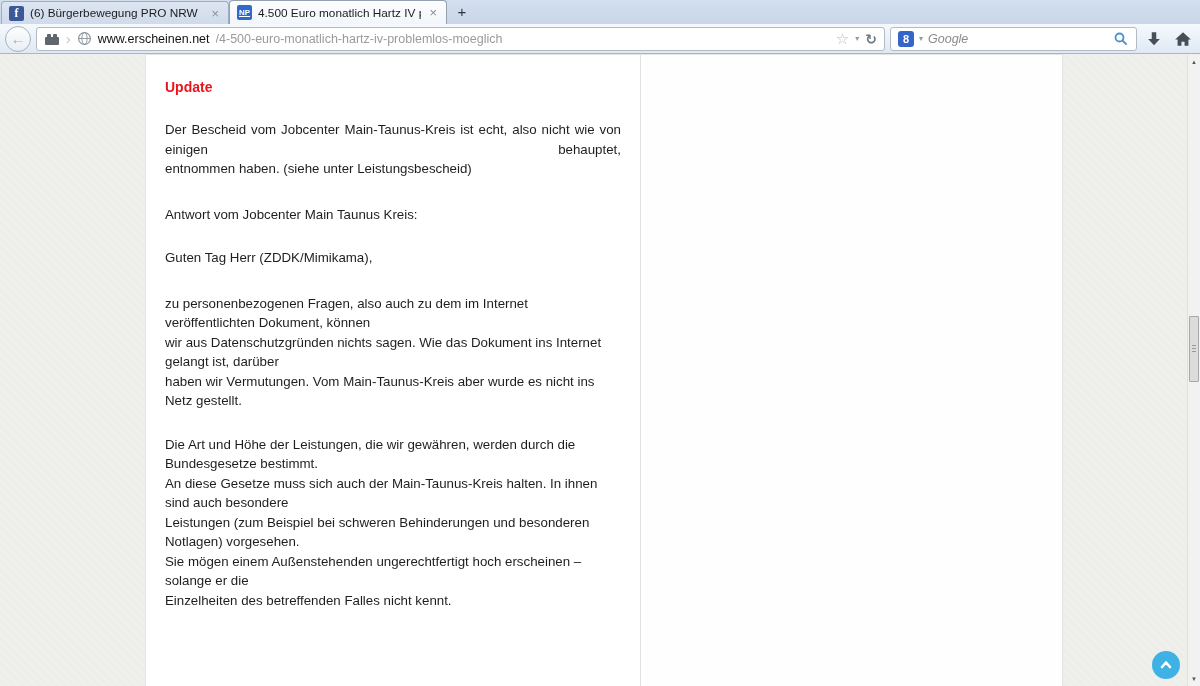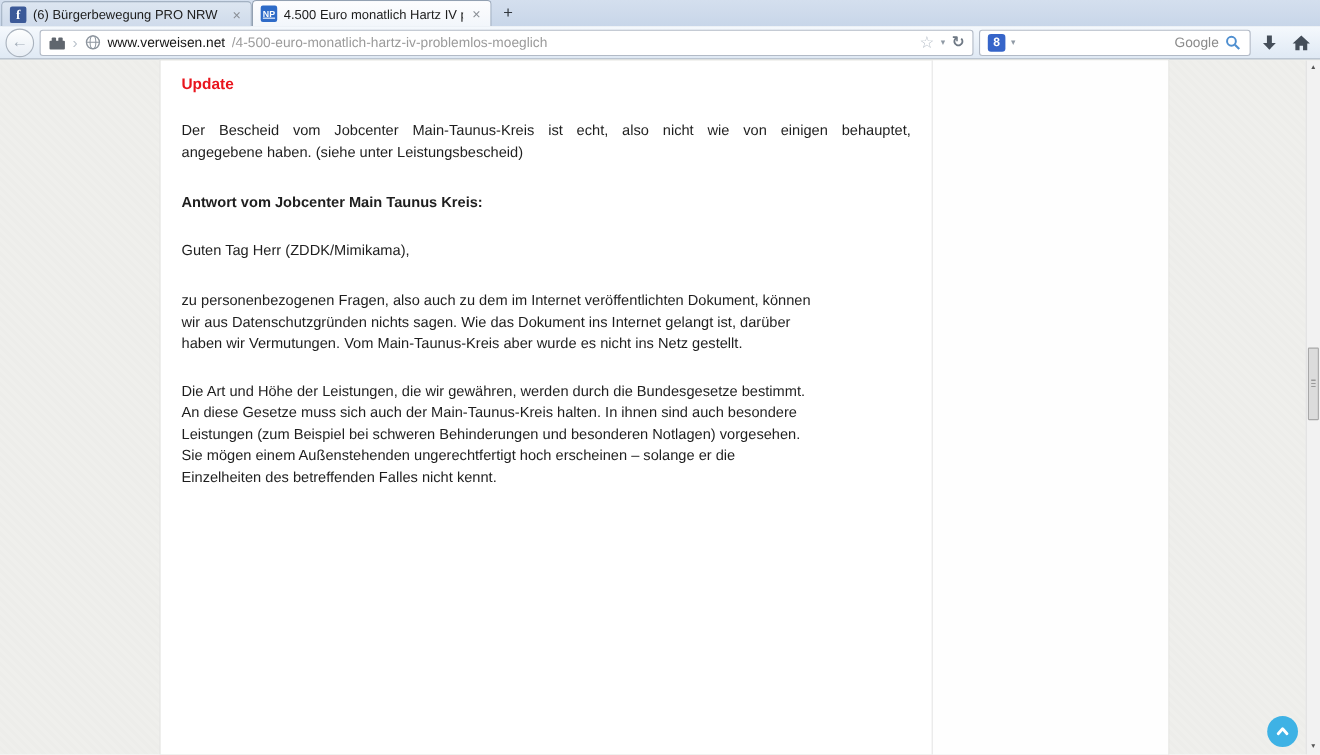--- a/index.html
+++ b/index.html
@@ -32,39 +32,39 @@
   .sep { color:#bcc4cd; font-size:14px; }
   .host { font-size:12.5px; color:#141414; white-space:nowrap; }
   .path { font-size:12.5px; color:#9b9b9b; white-space:nowrap; overflow:hidden; flex:1; }
   .star { color:#b5bdc7; font-size:15px; }
   .caret { color:#909aa5; font-size:8px; }
   .reload { color:#6e7884; font-size:14px; font-weight:bold; }
   .searchbox { width:247px; height:24px; background:#fff; border:1px solid #b2bac6; border-radius:3px;
                display:flex; align-items:center; padding:0 7px; gap:5px; }
   .g-fav { width:16px; height:16px; flex:0 0 16px; background:#3665c9; border-radius:3px; color:#fff;
            font-size:11px; font-weight:bold; text-align:center; line-height:16px; }
-  .search-ph { color:#8b8b8b; font-size:12.5px; flex:1;text-align:right; }
+  .search-ph { font-style:italic; color:#8b8b8b; font-size:12.5px; flex:1; }
   .tool-ic { width:24px; height:24px; display:flex; align-items:center; justify-content:center; }
 
   
   .page { position:absolute; top:55px; left:0; right:0; bottom:0;
           background:repeating-linear-gradient(45deg,#efefec 0 3px,#ededea 3px 6px); }
   .content { position:absolute; left:146px; top:0; bottom:0; width:916px; background:#fff; display:flex;
              box-shadow:0 0 0 1px #e4e4e1; }
-  .article { width:702px; border-right:1px solid #e0e0e0; padding:13px 19px 0; }
+  .article { width:495px; border-right:1px solid #e0e0e0; padding:24px 19px 0; }
   .side { flex:1; background:#fefefe; }
 
   .article .txt { font-size:13.3px; line-height:19.5px; color:#1e1e1e; }
   .update { color:#e9151d; font-weight:bold; font-size:14px; line-height:17px; margin-bottom:24px; }
   .mb26 { margin-bottom:26px; } .mb24 { margin-bottom:24px; } .mb21 { margin-bottom:22px; }
   .pre { white-space:pre-line; }
   .jl { text-align:justify; text-align-last:justify; }
   .bold { font-weight:normal; }
   .blk { display:block; }
-  .h-bold { font-weight:bold; }
+  .h-bold { font-weight:normal; }
 
   
   .scrollbar { position:absolute; right:0; top:0; bottom:0; width:13px; background:#f2f2f2;
                border-left:1px solid #e0e0e0; }
   .sb-arrow { position:absolute; left:0; width:12px; height:14px; text-align:center; font-size:6px;
               color:#555; line-height:14px; }
   .sb-up { top:0; } .sb-down { bottom:0; }
   .sb-thumb { position:absolute; top:261px; height:66px; left:1px; width:10px; background:#dcdcdc;
               border:1px solid #a8a8a8; border-radius:1px; }
   .sb-thumb::after { content:""; position:absolute; left:2px; right:2px; top:28px; height:8px;
@@ -100,21 +100,21 @@
       <rect x="1" y="5" width="14" height="8" rx="1" fill="#60666e"></rect>
       <rect x="3" y="2" width="4" height="4" rx="1" fill="#60666e"></rect>
       <rect x="9" y="2" width="4" height="4" rx="1" fill="#60666e"></rect>
     </svg>
     <span class="sep">›</span>
     <svg width="15" height="15" viewBox="0 0 16 16">
       <circle cx="8" cy="8" r="6.3" fill="none" stroke="#8d959e" stroke-width="1.3"></circle>
       <ellipse cx="8" cy="8" rx="2.8" ry="6.3" fill="none" stroke="#8d959e" stroke-width="1"></ellipse>
       <line x1="1.7" y1="8" x2="14.3" y2="8" stroke="#8d959e" stroke-width="1"></line>
     </svg>
-    <span class="host">www.verweisen.net</span>
+    <span class="host">www.erscheinen.net</span>
     <span class="path">/4-500-euro-monatlich-hartz-iv-problemlos-moeglich</span>
     <span class="star">☆</span>
     <span class="caret">▾</span>
     <span class="reload">↻</span>
   </div>
   <div class="searchbox">
     <span class="g-fav">8</span>
     <span class="caret">▾</span>
     <span class="search-ph">Google</span>
     <svg width="16" height="16" viewBox="0 0 16 16">
@@ -134,21 +134,21 @@
   </div>
 </div>
 
 <div class="page">
   <div class="content">
     <div class="article">
       <div class="update">Update</div>
 
       <div class="txt mb26">
           <div class="jl">Der Bescheid vom Jobcenter Main-Taunus-Kreis ist echt, also nicht wie von einigen behauptet,</div>
-          <div>angegebene haben. (siehe unter Leistungsbescheid)</div>
+          <div>entnommen haben. (siehe unter Leistungsbescheid)</div>
         </div>
 
       <div class="txt h-bold mb24">Antwort vom Jobcenter Main Taunus Kreis:</div>
 
       <div class="txt mb26">Guten Tag Herr (ZDDK/Mimikama),</div>
 
       <div class="txt pre mb24"><span>zu personenbezogenen Fragen, also auch zu dem im Internet veröffentlichten Dokument, können
 wir aus Datenschutzgründen nichts sagen. Wie das Dokument ins Internet gelangt ist, darüber
 haben wir Vermutungen. </span><span class="bold">Vom Main-Taunus-Kreis aber wurde es nicht ins Netz gestellt.</span></div>
 

